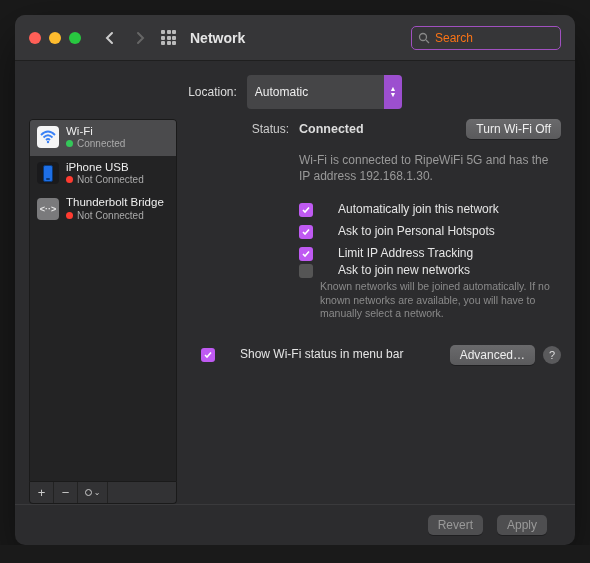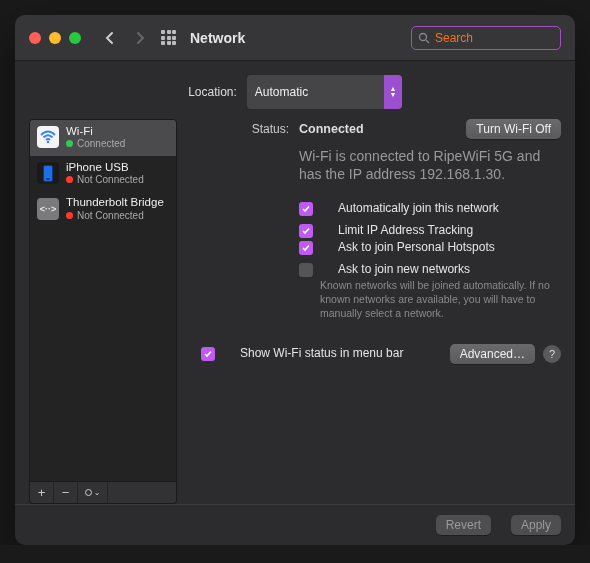--- a/index.html
+++ b/index.html
@@ -149,21 +149,21 @@
   .form-label { width:110px; text-align:right; padding-right:10px; color:#ccc; font-size:12px; padding-top:3px;}
   .form-val { flex:1; }
   .status-line { display:flex; align-items:center; gap:10px;}
   .status-val { font-weight:600; font-size:12.5px;}
   .btn {
     background: linear-gradient(#6a6a6c,#5a5a5c);
     border-radius:5px; padding:3px 10px;
     font-size:12px; color:#eee;
     box-shadow: 0 1px 0 rgba(0,0,0,0.3);
   }
-  .help-txt { font-size:14px; color:#999; line-height:1.3; margin-top:8px; max-width:260px;}
+  .help-txt { font-size:12px; color:#999; line-height:1.3; margin-top:14px; max-width:260px;}
 
   .netname-select { width:100%; }
 
   .check-row { display:flex; align-items:flex-start; gap:25px; margin-bottom:7px; }
   .chk {
     width:14px; height:14px; border-radius:3px; flex-shrink:0; margin-top:1px;
     display:flex; align-items:center; justify-content:center;
   }
   .chk.on { background:#bf5af2; }
   .chk.off { background:#555; }
@@ -175,22 +175,22 @@
   .detail-bottom .btn-adv { margin-left:auto; }
   .help-circle {
     width:18px; height:18px; border-radius:50%; background:#5a5a5c;
     display:flex; align-items:center; justify-content:center;
     font-size:11px; color:#ddd;
   }
 
   
   .footer {
     border-top:1px solid #3a3a3c;
-    padding:10px 14px;
-    display:flex; justify-content:flex-end; gap:20px;align-items:center;
+    padding:10px 28px;
+    display:flex; justify-content:flex-end; gap:14px;align-items:center;
   }
   .footer .btn { background:#4e4e50; color:#999;}
 
   .phone-rect { width:10px; height:17px; background:#1e6fe6; border-radius:2px; border:1px solid #0a3a7a; position:relative;}
   .phone-rect::after { content:""; position:absolute; bottom:1px; left:50%; transform:translateX(-50%); width:4px; height:1.5px; background:#0a3a7a; border-radius:1px;}
 
 </style>
 </head>
 <body>
 
@@ -324,36 +324,36 @@
 
           <div class="check-row">
             <div class="chk on">
                 <svg viewBox="0 0 10 10">
                   <path d="M2 5 L4 7 L8 2.5" stroke="#fff" stroke-width="1.6" fill="none"></path>
                 </svg>
               </div>
             <span class="chk-label">Automatically join this network</span>
           </div>
 
+          <div class="check-row">
+            <div class="chk on">
+                <svg viewBox="0 0 10 10">
+                  <path d="M2 5 L4 7 L8 2.5" stroke="#fff" stroke-width="1.6" fill="none"></path>
+                </svg>
+              </div>
+            <span class="chk-label">Ask to join Personal Hotspots</span>
+          </div>
+
           <div class="check-row" style="margin-bottom:2px">
             <div class="chk on">
                 <svg viewBox="0 0 10 10">
                   <path d="M2 5 L4 7 L8 2.5" stroke="#fff" stroke-width="1.6" fill="none"></path>
                 </svg>
               </div>
             <span class="chk-label">Limit IP Address Tracking</span>
-          </div>
-
-          <div class="check-row">
-            <div class="chk on">
-                <svg viewBox="0 0 10 10">
-                  <path d="M2 5 L4 7 L8 2.5" stroke="#fff" stroke-width="1.6" fill="none"></path>
-                </svg>
-              </div>
-            <span class="chk-label">Ask to join Personal Hotspots</span>
           </div>
 
           <div class="check-row" style="margin-bottom:2px">
             <div class="chk off"></div>
             <span class="chk-label">Ask to join new networks</span>
           </div>
           <div class="chk-help">Known networks will be joined automatically. If no known networks are available, you will have to manually select a network.</div>
 
         </div>
       </div>

